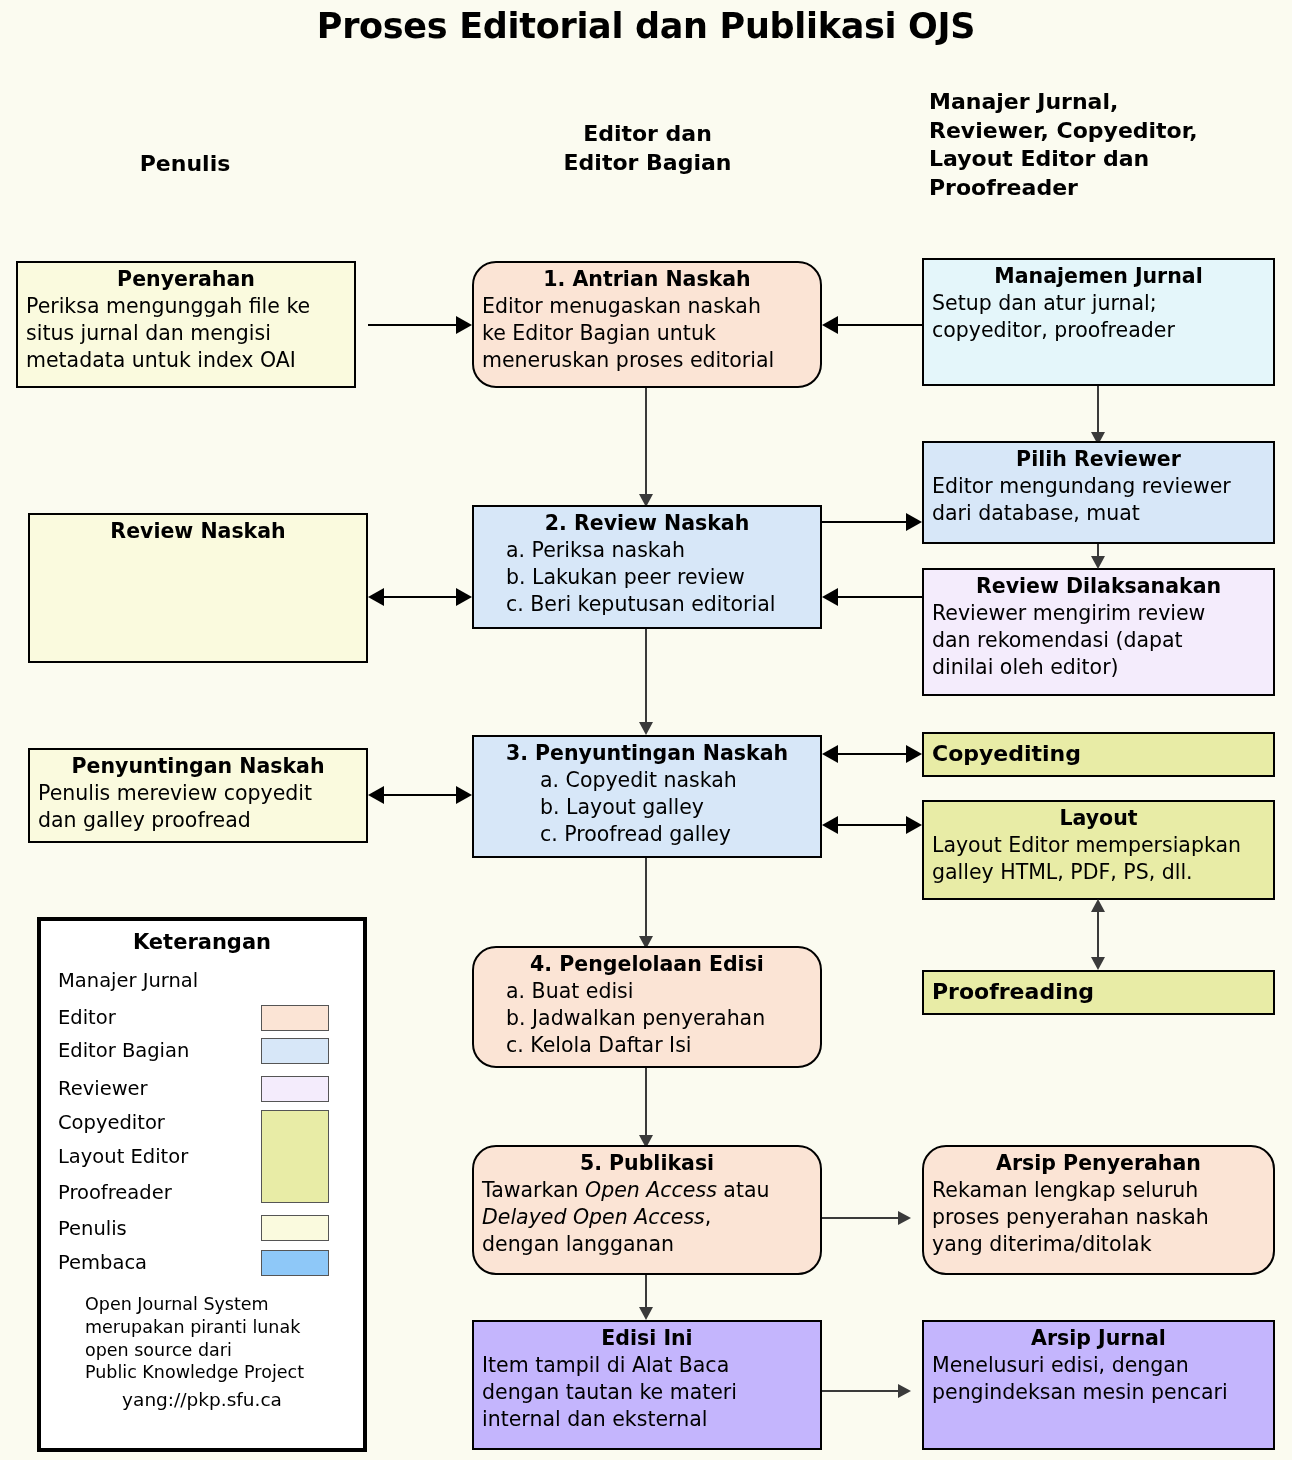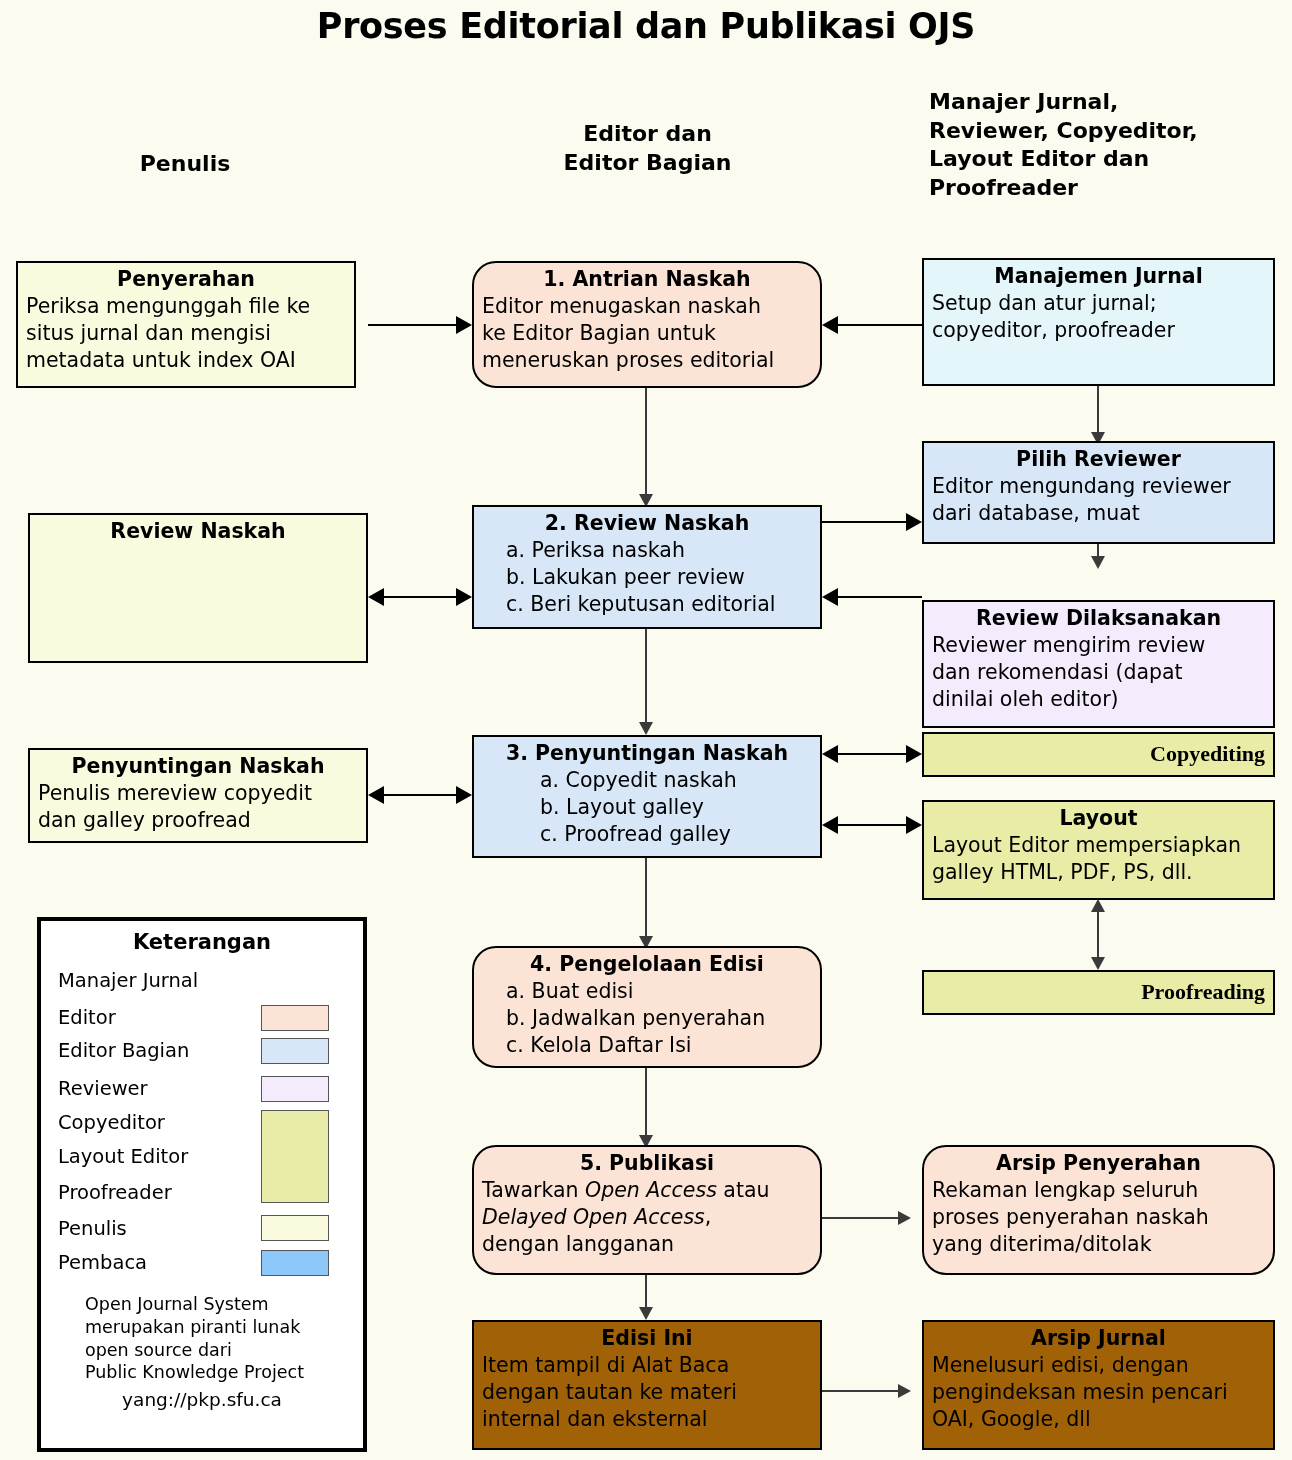--- a/index.html
+++ b/index.html
@@ -52,34 +52,34 @@
   .box .bt {
     display: block;
     font-weight: bold;
     text-align: center;
     font-size: 20.5px;
     line-height: 1.32;
     margin-bottom: 0px;
   }
   .box .bb { display: block; }
   .box .bb .ln { display: block; white-space: nowrap; }
-  .box.center-only { display: flex; align-items: center; justify-content: flex-end; font-family: Liberation Serif, serif; }
+  .box.center-only { display: flex; align-items: center; justify-content: flex-start; }
   .box.center-only .bt { margin: 0; font-size: 22px; }
   .indent .ln { padding-left: 24px; }
   .indent2 .ln { padding-left: 58px; }
   em { font-style: italic; }
 
   
   .f-penulis  { background: #fafade; }
   .f-editor   { background: #fbe4d5; border-radius: 24px; }
   .f-bagian   { background: #d7e7f8; }
   .f-manajer  { background: #e4f6fa; }
   .f-reviewer { background: #f4ecfc; }
   .f-copy     { background: #e8eca6; }
-  .f-pembaca  { background: #a16207; }
+  .f-pembaca  { background: #c4b5fd; }
 
   
   .ln-h, .ln-v { position: absolute; background: #000; }
   .ln-h { height: 2px; }
   .ln-v { width: 2px; }
   .ln-thin { background: #3a3a3a; }
   .ln-thin.ln-h { height: 1.6px; }
   .ln-thin.ln-v { width: 1.6px; }
 
   .ar { position: absolute; width: 0; height: 0; }
@@ -204,21 +204,21 @@
   </div>
 
   <div class="box f-bagian" style="left:922px; top:441px; width:353px; height:103px;">
     <span class="bt">Pilih Reviewer</span>
     <span class="bb">
       <span class="ln">Editor mengundang reviewer</span>
       <span class="ln">dari database, muat</span>
     </span>
   </div>
 
-  <div class="box f-reviewer" style="left:922px; top:600px; width:353px; height:128px;">
+  <div class="box f-reviewer" style="left:922px; top:568px; width:353px; height:128px;">
     <span class="bt">Review Dilaksanakan</span>
     <span class="bb">
       <span class="ln">Reviewer mengirim review</span>
       <span class="ln">dan rekomendasi (dapat</span>
       <span class="ln">dinilai oleh editor)</span>
     </span>
   </div>
 
   <div class="ln-h" style="left:384px; top:596px; width:72px;"></div>
   <div class="ar ar-l" style="left:368px; top:588px;"></div>
@@ -331,21 +331,20 @@
       <span class="ln">dengan tautan ke materi</span>
       <span class="ln">internal dan eksternal</span>
     </span>
   </div>
 
   <div class="box f-pembaca" style="left:922px; top:1320px; width:353px; height:130px;">
     <span class="bt">Arsip Jurnal</span>
     <span class="bb">
       <span class="ln">Menelusuri edisi, dengan</span>
       <span class="ln">pengindeksan mesin pencari</span>
-      <span class="ln">OAI, Google, dll</span>
     </span>
   </div>
 
   <div class="ln-h ln-thin" style="left:822px; top:1390px; width:80px;"></div>
   <div class="ar ar-rs" style="left:898px; top:1384px;"></div>
 
   <div id="legend">
     <div class="lg-title">Keterangan</div>
 
     <div class="lg-row" style="top:48px;">Manajer Jurnal</div>

